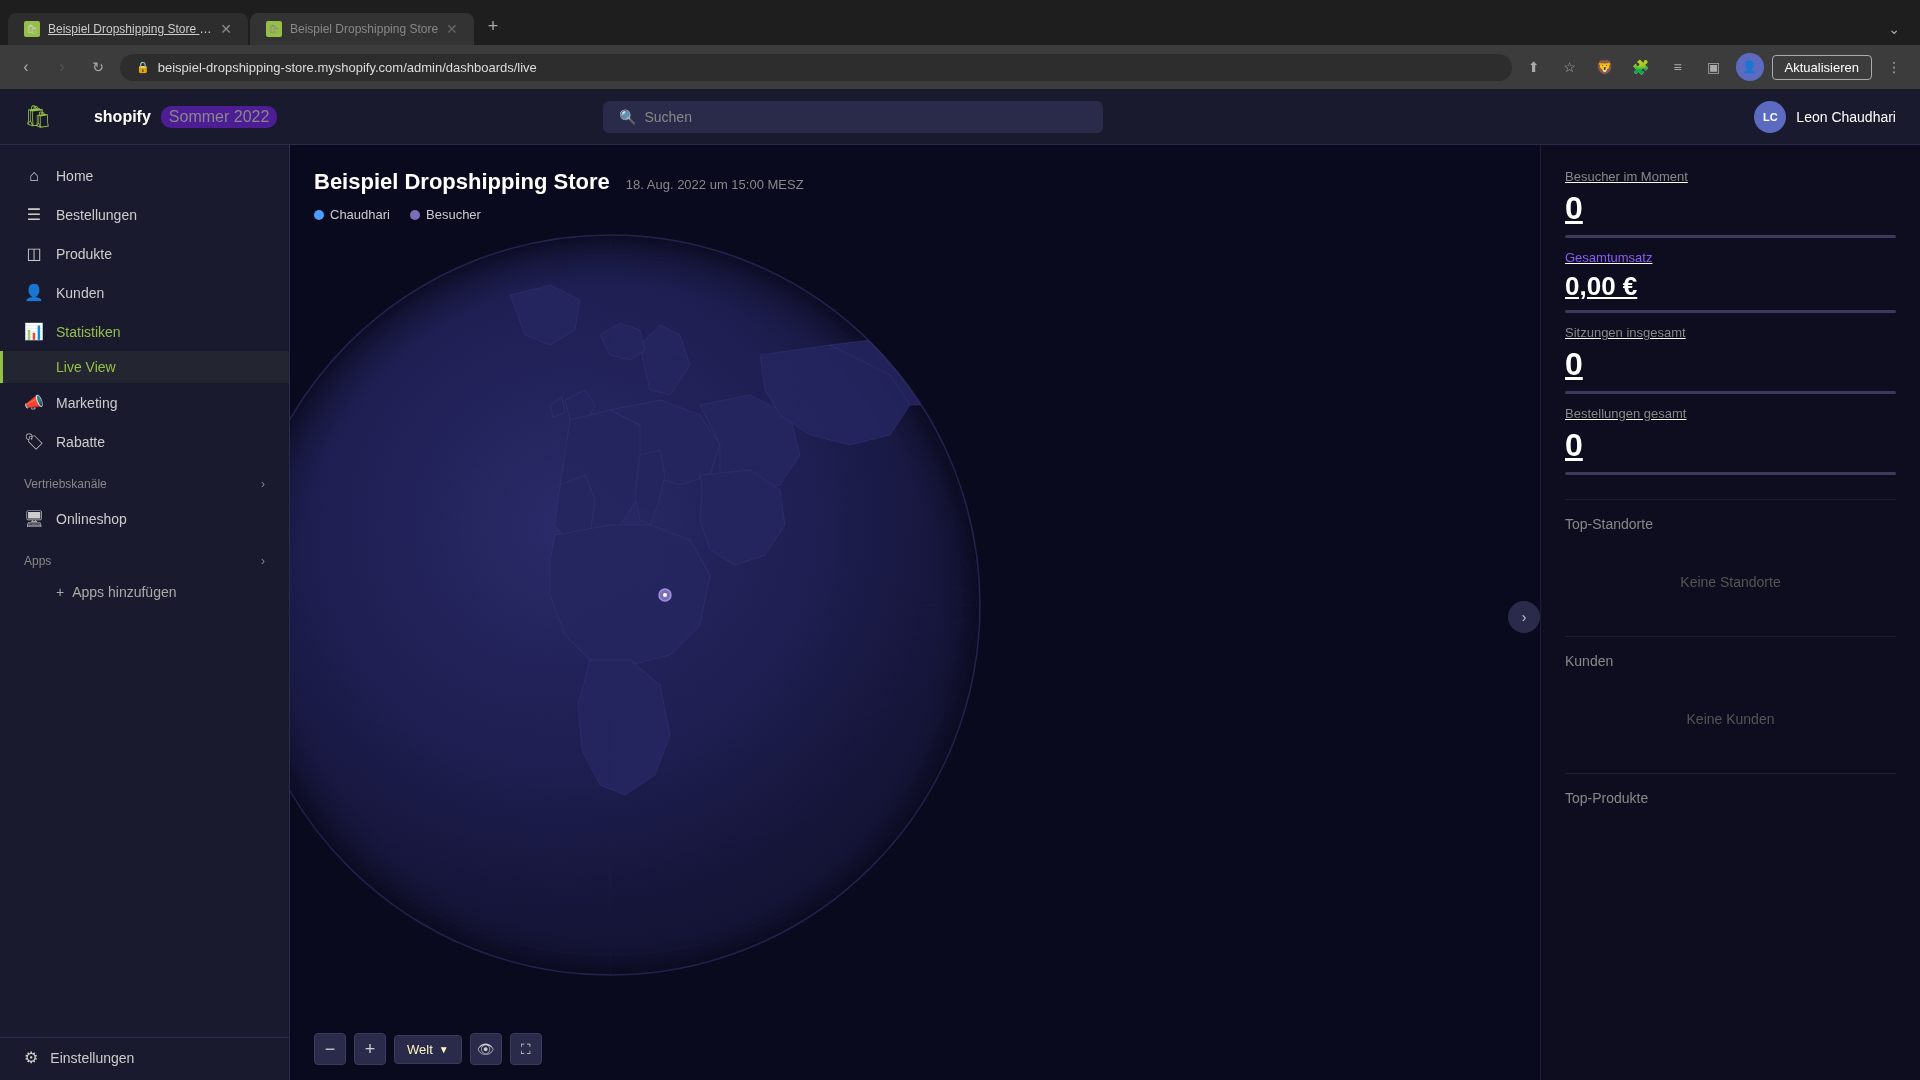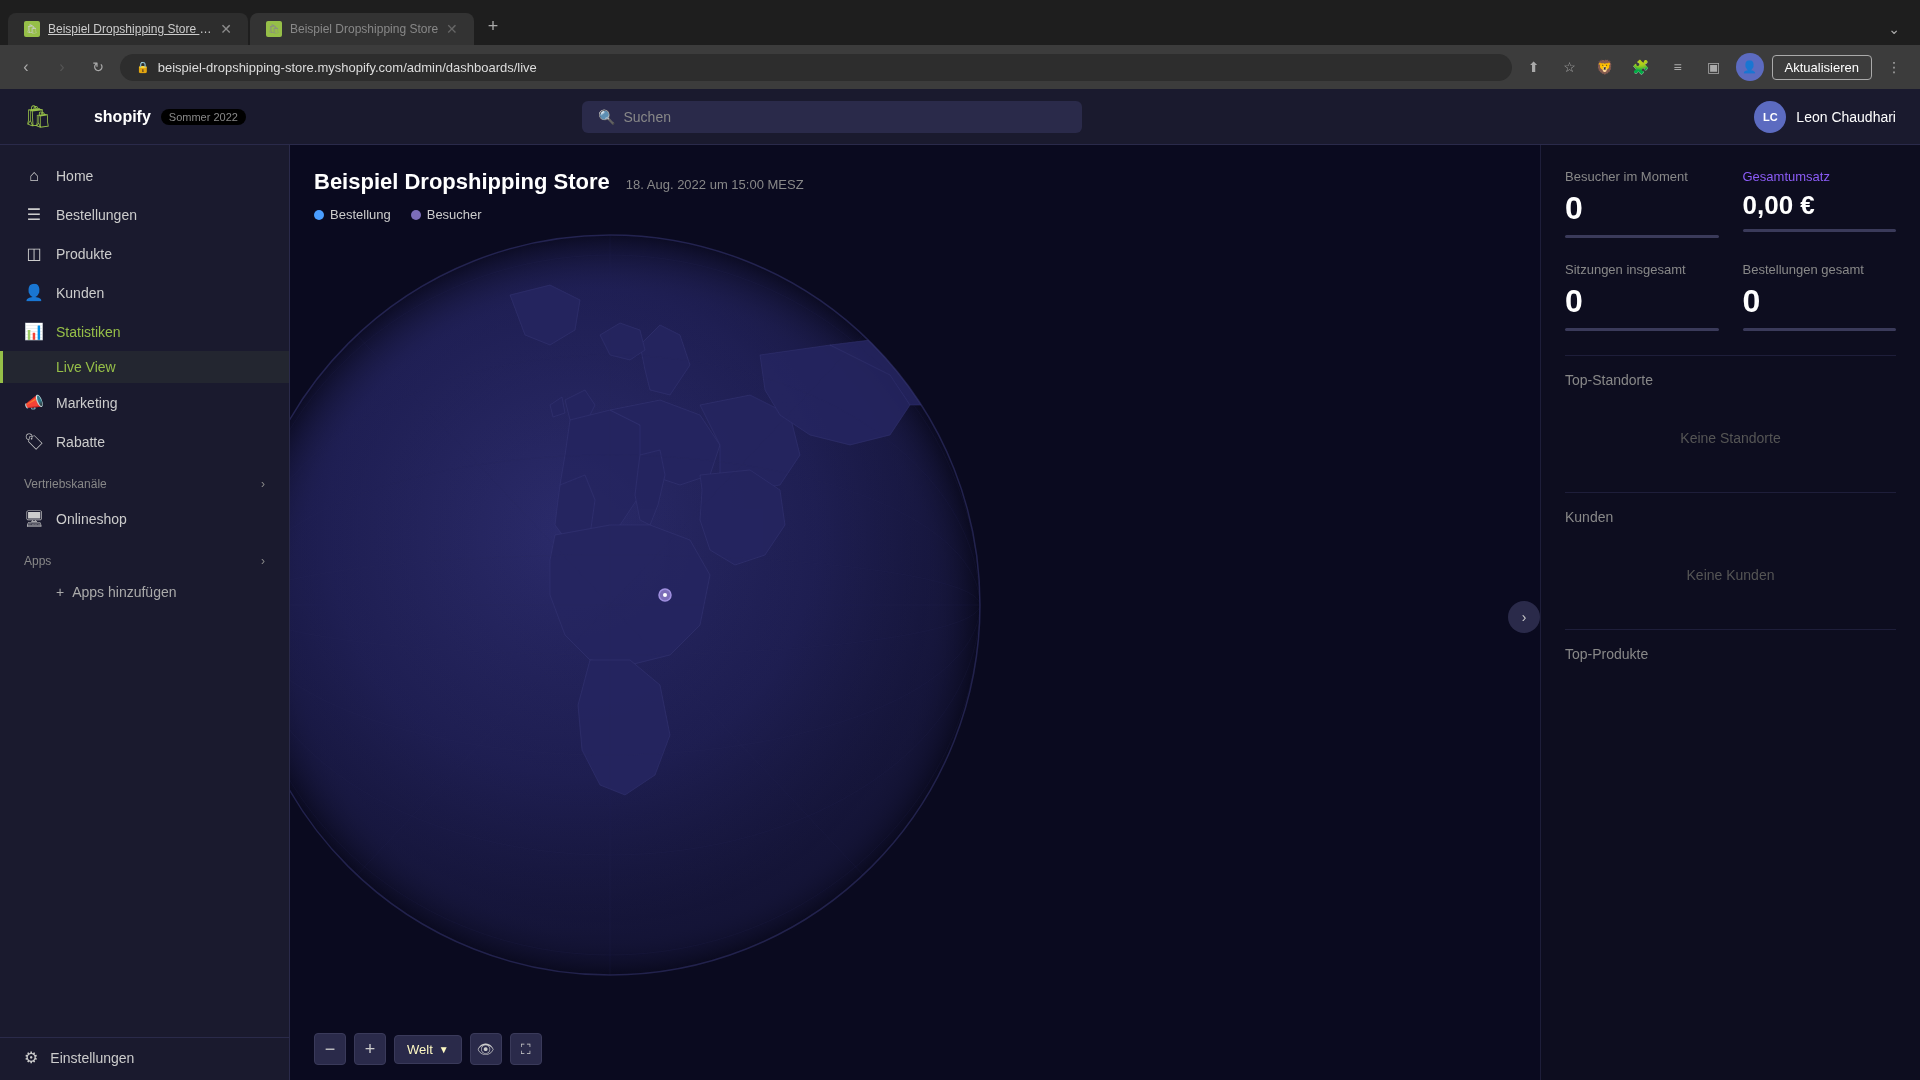--- a/index.html
+++ b/index.html
@@ -44,21 +44,21 @@
     <div style="width:28px;height:28px;display:flex;align-items:center;justify-content:center;color:#aaa;font-size:14px;cursor:pointer;">⋮</div>
   </div>
 </div>
 
 <div style="display:flex;flex-direction:column;height:calc(1080px - 80px);background:#0a0a1a;">
 
   <div style="background:#1a1a2e;display:flex;align-items:center;padding:0 24px;height:56px;border-bottom:1px solid #2a2a4a;">
     <div style="display:flex;align-items:center;gap:6px;">
       <span style="color:#96bf48;font-size:22px;">🛍</span>
       <span style="color:#fff;font-weight:600;font-size:16px;margin-left:36px;">shopify</span>
-      <span style="background:#000000;color:#888;font-size:11px;padding:2px 8px;border-radius:10px;margin-left:4px;">Sommer 2022</span>
+      <span style="background:#4c1d95;color:#888;font-size:16px;padding:2px 8px;border-radius:10px;margin-left:4px;">Sommer 2022</span>
     </div>
     <div style="margin:0 auto;display:flex;align-items:center;background:#2a2a4a;border-radius:6px;padding:8px 16px;gap:8px;width:500px;cursor:text;">
       <span style="color:#888;font-size:14px;">🔍</span>
       <span style="color:#888;font-size:14px;">Suchen</span>
     </div>
     <div style="display:flex;align-items:center;gap:10px;margin-left:auto;">
       <div style="width:32px;height:32px;border-radius:50%;background:#5c6bc0;display:flex;align-items:center;justify-content:center;font-size:11px;font-weight:600;color:#fff;">
           <span>LC</span>
         </div>
       <span style="color:#fff;font-size:14px;">Leon Chaudhari</span>
@@ -139,21 +139,21 @@
       <div style="flex:1;position:relative;background:#0a0a1f;overflow:hidden;">
 
         <div style="padding:24px 24px 16px;">
           <div style="display:flex;align-items:baseline;gap:16px;">
             <span style="font-size:22px;font-weight:600;color:#fff;">Beispiel Dropshipping Store</span>
             <span style="font-size:13px;color:#888;">18. Aug. 2022 um 15:00 MESZ</span>
           </div>
           <div style="display:flex;gap:20px;margin-top:12px;">
             <div style="display:flex;align-items:center;gap:6px;font-size:13px;color:#ccc;">
               <span style="width:10px;height:10px;border-radius:50%;background:#4a9eff;display:inline-block;"></span>
-              <span>Bestellung</span>
+              <span>Chaudhari</span>
             </div>
             <div style="display:flex;align-items:center;gap:6px;font-size:13px;color:#ccc;">
               <span style="width:10px;height:10px;border-radius:50%;background:#7c6db8;display:inline-block;"></span>
               <span>Besucher</span>
             </div>
           </div>
         </div>
 
         <div style="position:absolute;top:60px;left:-80px;width:800px;height:800px;">
           <svg viewBox="0 0 800 800" style="width:100%;height:100%;">
@@ -243,21 +243,21 @@
             <span>Welt</span>
             <span style="font-size:10px;">▼</span>
           </div>
           <div style="width:32px;height:32px;background:#2a2a4a;border:1px solid #3a3a5a;border-radius:4px;display:flex;align-items:center;justify-content:center;color:#ccc;cursor:pointer;font-size:14px;">👁</div>
           <div style="width:32px;height:32px;background:#2a2a4a;border:1px solid #3a3a5a;border-radius:4px;display:flex;align-items:center;justify-content:center;color:#ccc;cursor:pointer;font-size:14px;">⛶</div>
         </div>
       </div>
 
       <div style="width:380px;background:#0d0d1f;border-left:1px solid #1e1e3a;padding:24px;overflow-y:auto;">
 
-        <div style="display:grid;grid-template-columns:1fr 1fr;gap:24px;margin-bottom:24px;">
+        <div style="display:grid;grid-template-columns:1fr;gap:12px;margin-bottom:24px;text-decoration:underline;">
 
           <div>
             <div style="font-size:13px;color:#888;margin-bottom:6px;">Besucher im Moment</div>
             <div style="font-size:32px;font-weight:600;color:#fff;">0</div>
             <div style="height:3px;background:#3a3a5a;border-radius:2px;margin-top:8px;width:100%;">
                 <div style="height:100%;background:#5c6bc0;border-radius:2px;width:0%;"></div>
               </div>
           </div>
 
           <div>

